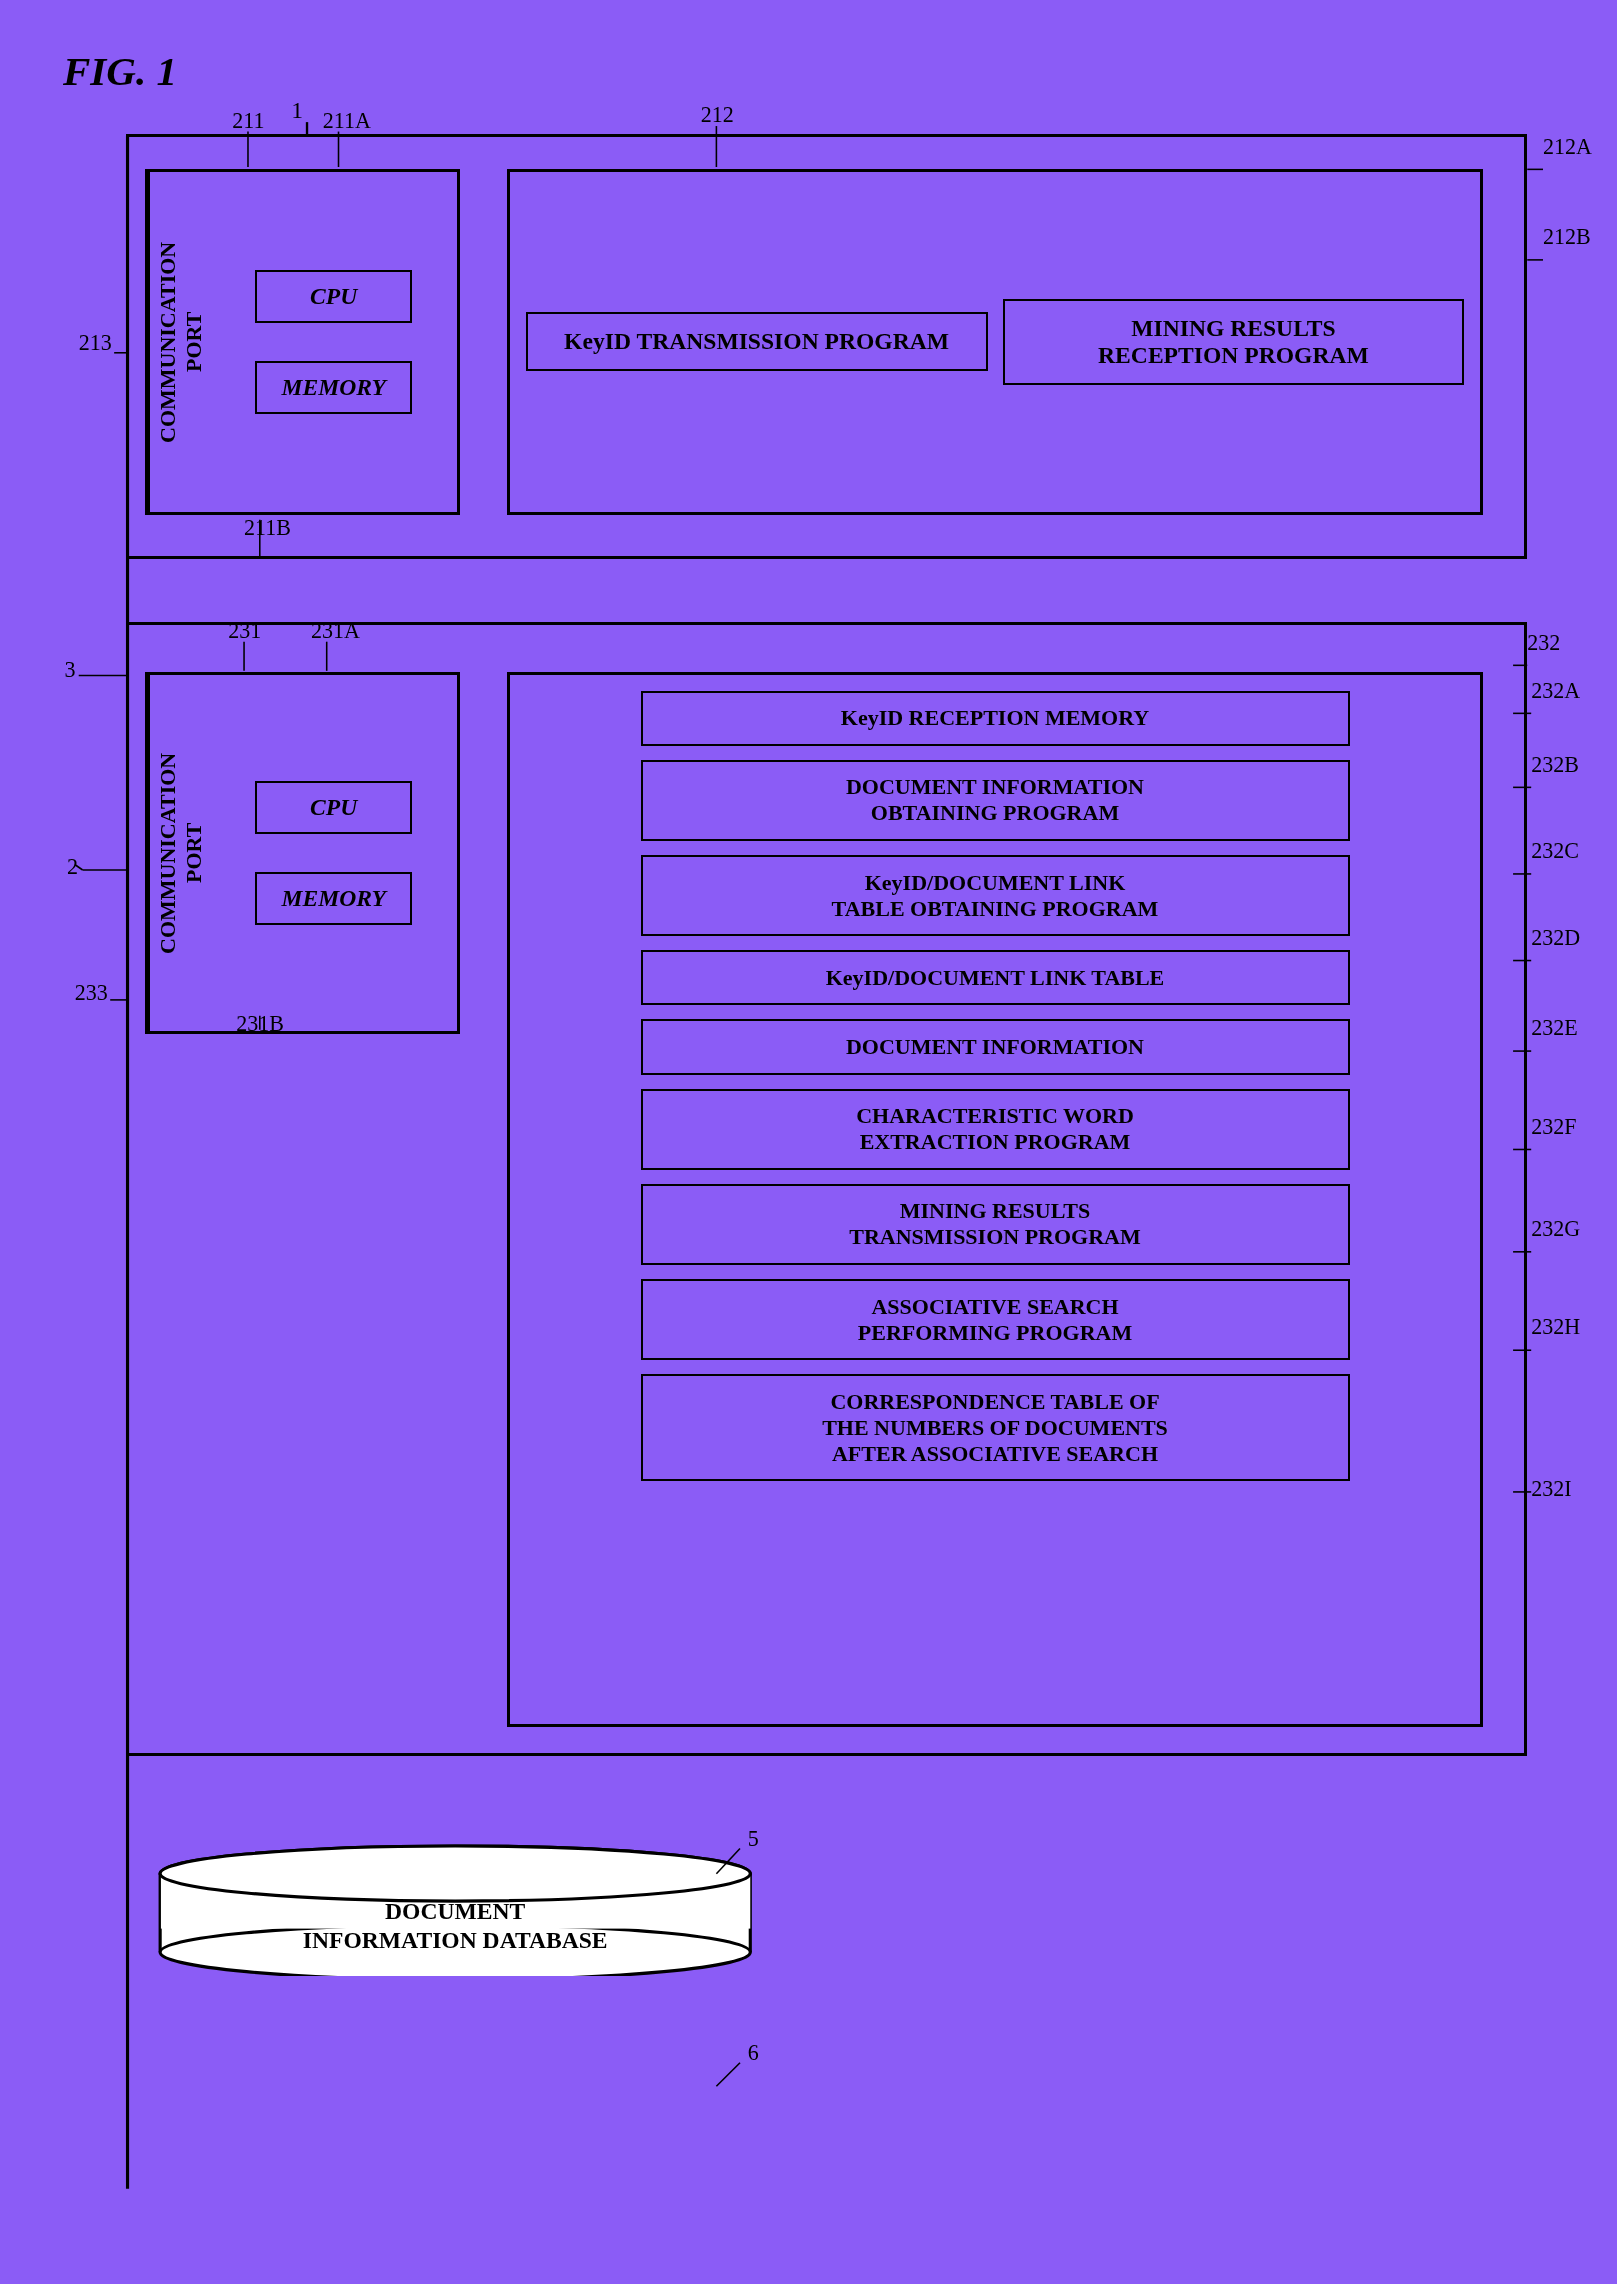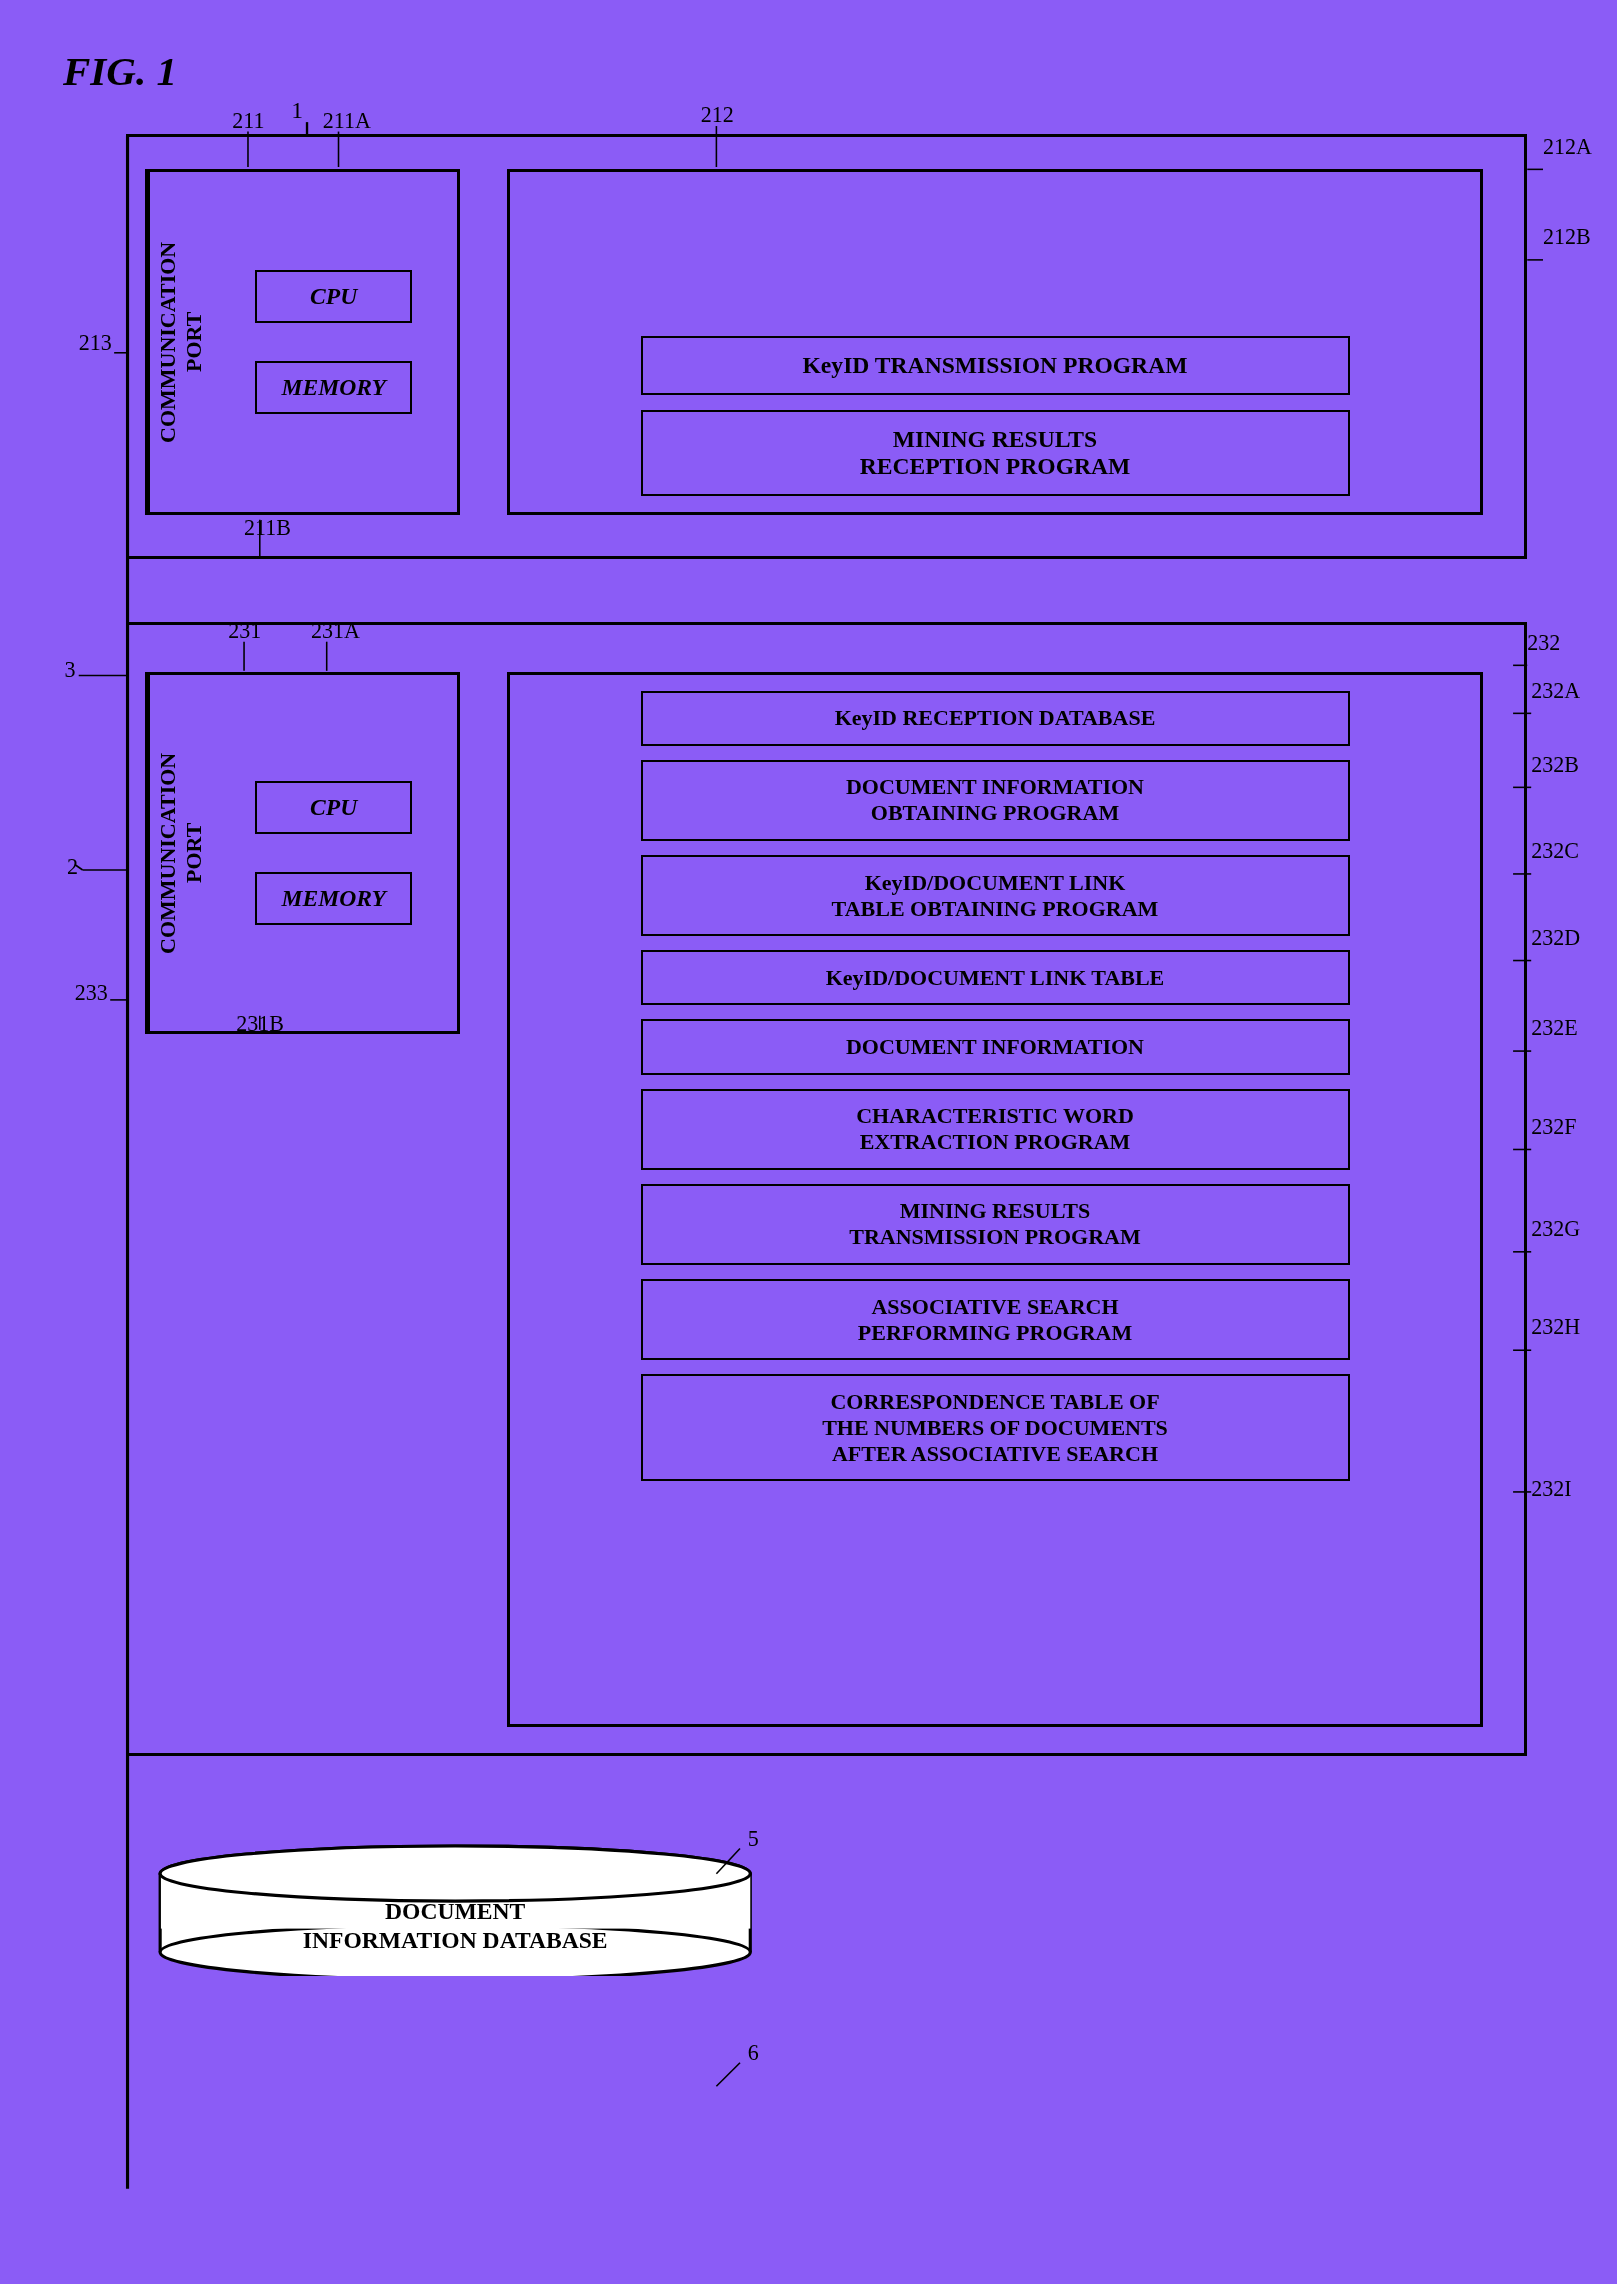--- a/index.html
+++ b/index.html
@@ -84,21 +84,21 @@
     }
 
     .device1-inner-right {
       position: absolute;
       top: 31.5px;
       left: 378px;
       width: 976px;
       height: 346px;
       border: 3.1px solid #000;
       display: flex;
-      flex-direction: column;
+      flex-direction: row;
       justify-content: flex-end;
       align-items: center;
       gap: 15px;
       padding: 15.7px;
     }
 
     .program-box {
       border: 2.4px solid #000;
       padding: 14px 23.6px;
       font-size: 23.6px;
@@ -190,21 +190,21 @@
 
     <div class="device2-inner-left">
       <div class="comm-port-label">COMMUNICATION<br>PORT</div>
       <div class="cpu-memory-col">
         <div class="small-box">CPU</div>
         <div class="small-box">MEMORY</div>
       </div>
     </div>
 
     <div class="device2-inner-right">
-      <div class="program-box-wide">KeyID RECEPTION DATABASE</div>
+      <div class="program-box-wide">KeyID RECEPTION MEMORY</div>
       <div class="program-box-wide">DOCUMENT INFORMATION<br>OBTAINING PROGRAM</div>
       <div class="program-box-wide">KeyID/DOCUMENT LINK<br>TABLE OBTAINING PROGRAM</div>
       <div class="program-box-wide">KeyID/DOCUMENT LINK TABLE</div>
       <div class="program-box-wide">DOCUMENT INFORMATION</div>
       <div class="program-box-wide">CHARACTERISTIC WORD<br>EXTRACTION PROGRAM</div>
       <div class="program-box-wide">MINING RESULTS<br>TRANSMISSION PROGRAM</div>
       <div class="program-box-wide">ASSOCIATIVE SEARCH<br>PERFORMING PROGRAM</div>
       <div class="program-box-wide">CORRESPONDENCE TABLE OF<br>THE NUMBERS OF DOCUMENTS<br>AFTER ASSOCIATIVE SEARCH</div>
     </div>
 

